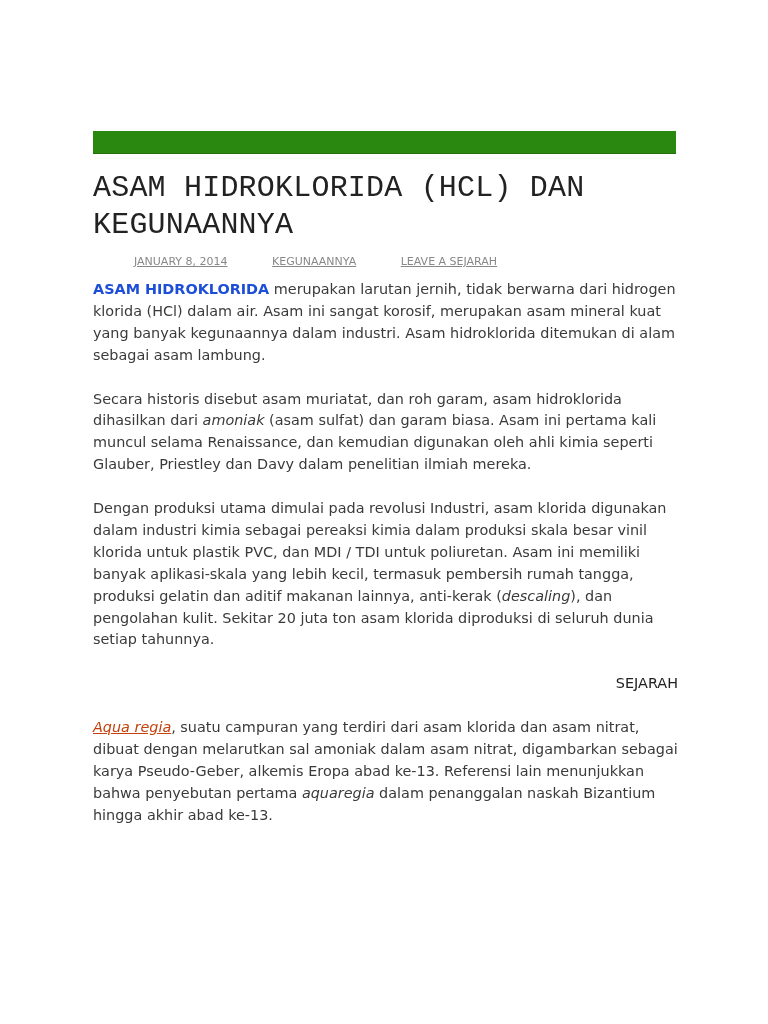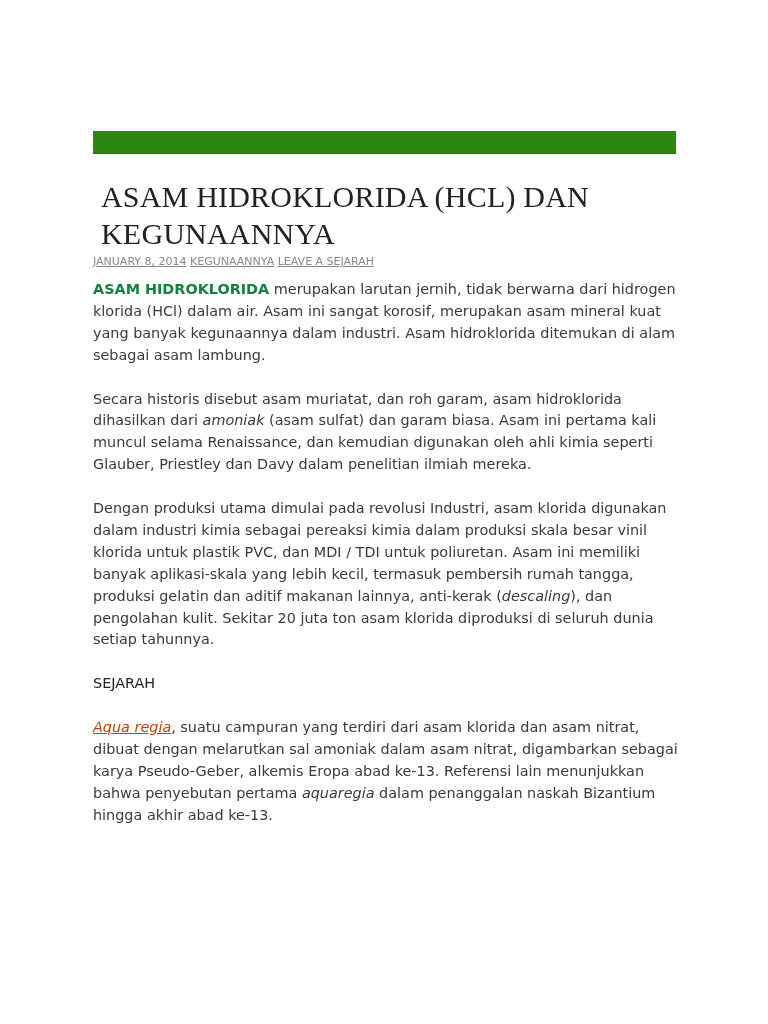--- a/index.html
+++ b/index.html
@@ -28,58 +28,59 @@
       width: 583px;
       height: 22px;
       background: #2a870f;
       border-bottom: 1px solid #236f0c;
     }
     .title {
       position: absolute;
       top: 170px;
       left: 0;
       width: 583px;
-      margin: 8px;
-      font-family: Liberation Serif, serif;
+      margin: 0;
+      font-family: Liberation Mono, monospace;
       font-weight: normal;
       font-size: 30px;
       line-height: 37px;
       color: #222222;
       letter-spacing: 0.2px;
     }
     .meta {
       position: absolute;
       top: 255px;
       left: 0;
       font-size: 11px;
       line-height: 14px;
       color: #888888;
       white-space: nowrap;
     }
     .meta a {
       color: #888888;
+      margin-left: 41px;
     }
     .content {
       position: absolute;
       top: 279px;
       left: 0;
       width: 585px;
       font-size: 14.4px;
       line-height: 21.9px;
       color: #3a3a3a;
     }
     .content p {
       margin: 0 0 21.9px 0;
     }
     .content b {
       font-weight: bold;
-      color: #15803d;
+      color: #1d4ed8;
     }
     .content .heading {
-      text-align: left;
+      text-align: right;
       font-size: 14.4px;
       color: #222;
       margin: 0 0 21.9px 0;
     }
     .content a.green-link {
       color: #c2410c;
       font-style: italic;
       text-decoration: underline;
     }
     .content p.tight {

